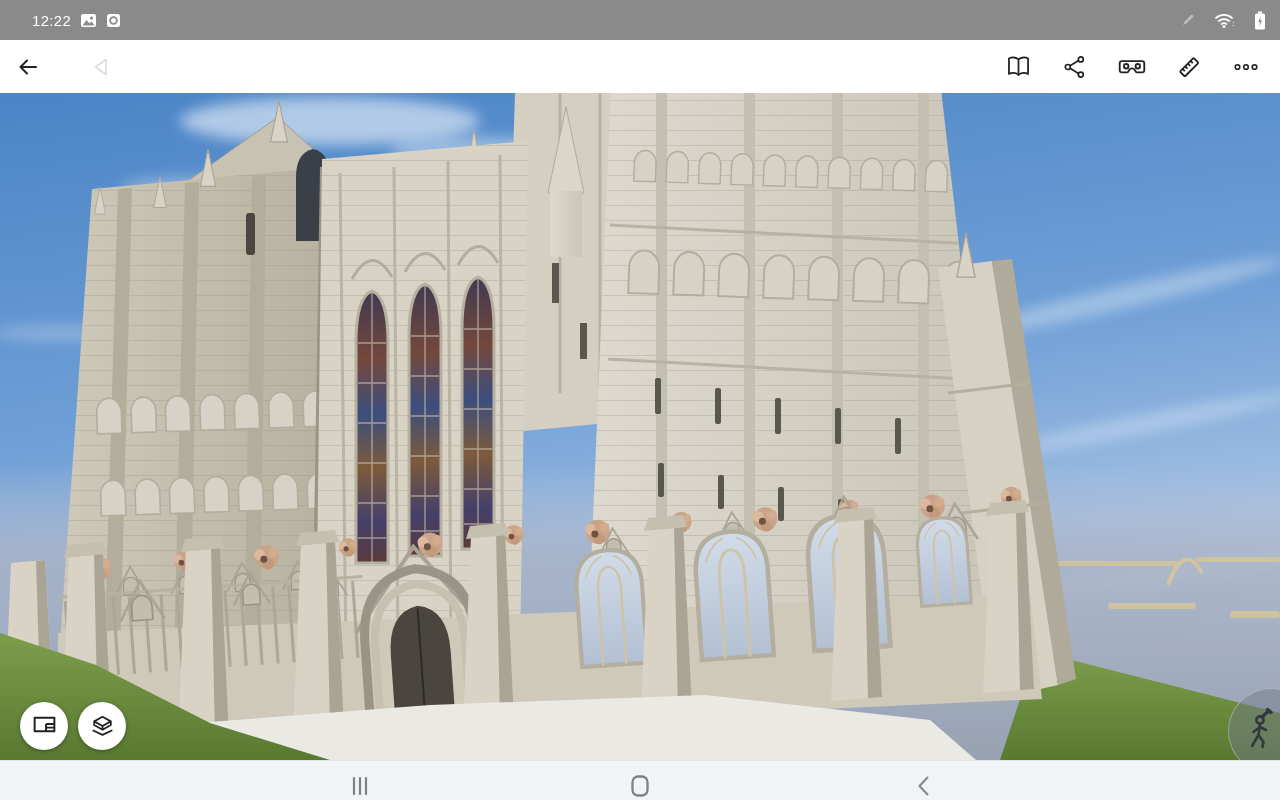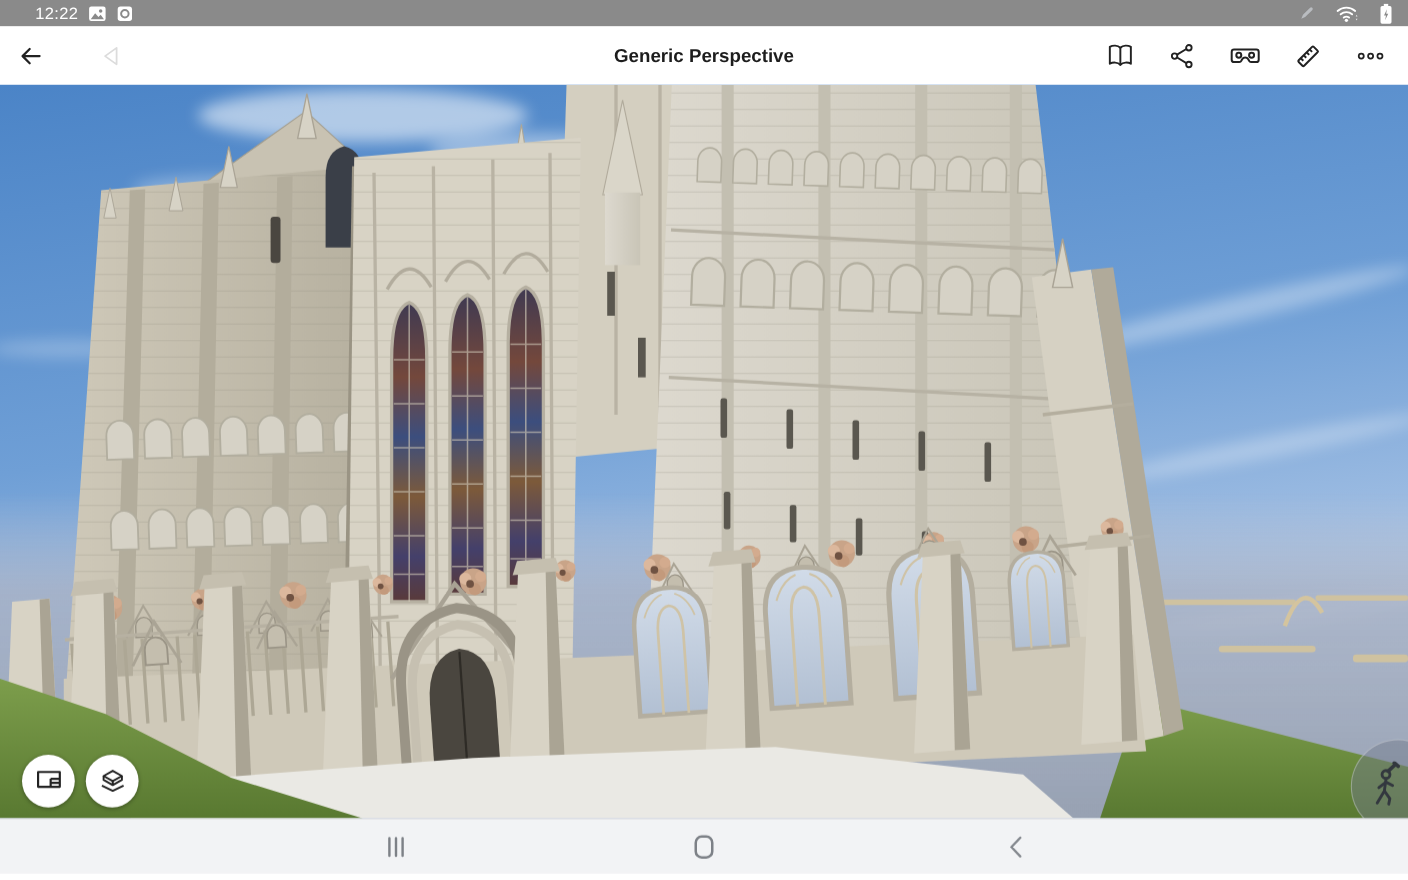--- a/index.html
+++ b/index.html
@@ -1,21 +1,21 @@
 <!DOCTYPE html>
 <html><head>
 <meta charset="utf-8">
 <style>
   * { margin:0; padding:0; box-sizing:border-box; }
   html,body { width:1280px; height:800px; overflow:hidden; background:#000;
               font-family:"Liberation Sans", sans-serif; }
   .screen { width:1280px; height:800px; display:flex; flex-direction:column; background:#fff; }
 
   
-  .status-bar { height:24px; background:#8a8a8a; color:#fff; display:flex;
+  .status-bar { height:40px; background:#8a8a8a; color:#fff; display:flex;
                 align-items:center; padding:0 14px; flex:0 0 auto; }
   .status-time { font-size:15px; margin-left:18px; letter-spacing:.3px; }
   .sb-ico { display:inline-flex; margin-left:9px; }
   .sb-right { margin-left:auto; display:flex; align-items:center; gap:9px; }
 
   
   .toolbar { height:53px; background:#ffffff; position:relative; display:flex;
              align-items:center; flex:0 0 auto; }
   .tb-btn { width:44px; height:44px; display:flex; align-items:center; justify-content:center;
             background:none; border:none; cursor:pointer; }
@@ -99,21 +99,20 @@
     <button class="tb-btn tb-back">
       <svg width="26" height="26" viewBox="0 0 26 26" fill="none" stroke="#222" stroke-width="2" stroke-linecap="round" stroke-linejoin="round">
           <path d="M21,13 H6 M12,6.5 L5.5,13 L12,19.5"></path>
         </svg>
     </button>
     <button class="tb-btn tb-prev">
       <svg width="26" height="26" viewBox="0 0 26 26">
           <polygon points="17,5.5 6.5,13 17,20.5" fill="none" stroke="#dcdcdc" stroke-width="1.6" stroke-linejoin="round"></polygon>
         </svg>
     </button>
-    <div class="tb-title">Generic Perspective</div>
     <div class="tb-actions">
       <button class="tb-btn">
         <svg width="27" height="27" viewBox="0 0 26 26" fill="none" stroke="#222" stroke-width="1.7" stroke-linecap="round" stroke-linejoin="round">
             <path d="M13,6.2 C10.6,3.8 6.4,3.9 3.8,5.4 V20.2 C6.4,18.7 10.6,18.7 13,21 C15.4,18.7 19.6,18.7 22.2,20.2 V5.4 C19.6,3.9 15.4,3.8 13,6.2 Z"></path>
             <path d="M13,6.2 V21"></path>
           </svg>
       </button>
       <button class="tb-btn">
         <svg width="26" height="26" viewBox="0 0 26 26" fill="none" stroke="#222" stroke-width="1.7">
             <circle cx="18.8" cy="5.4" r="2.5"></circle>

